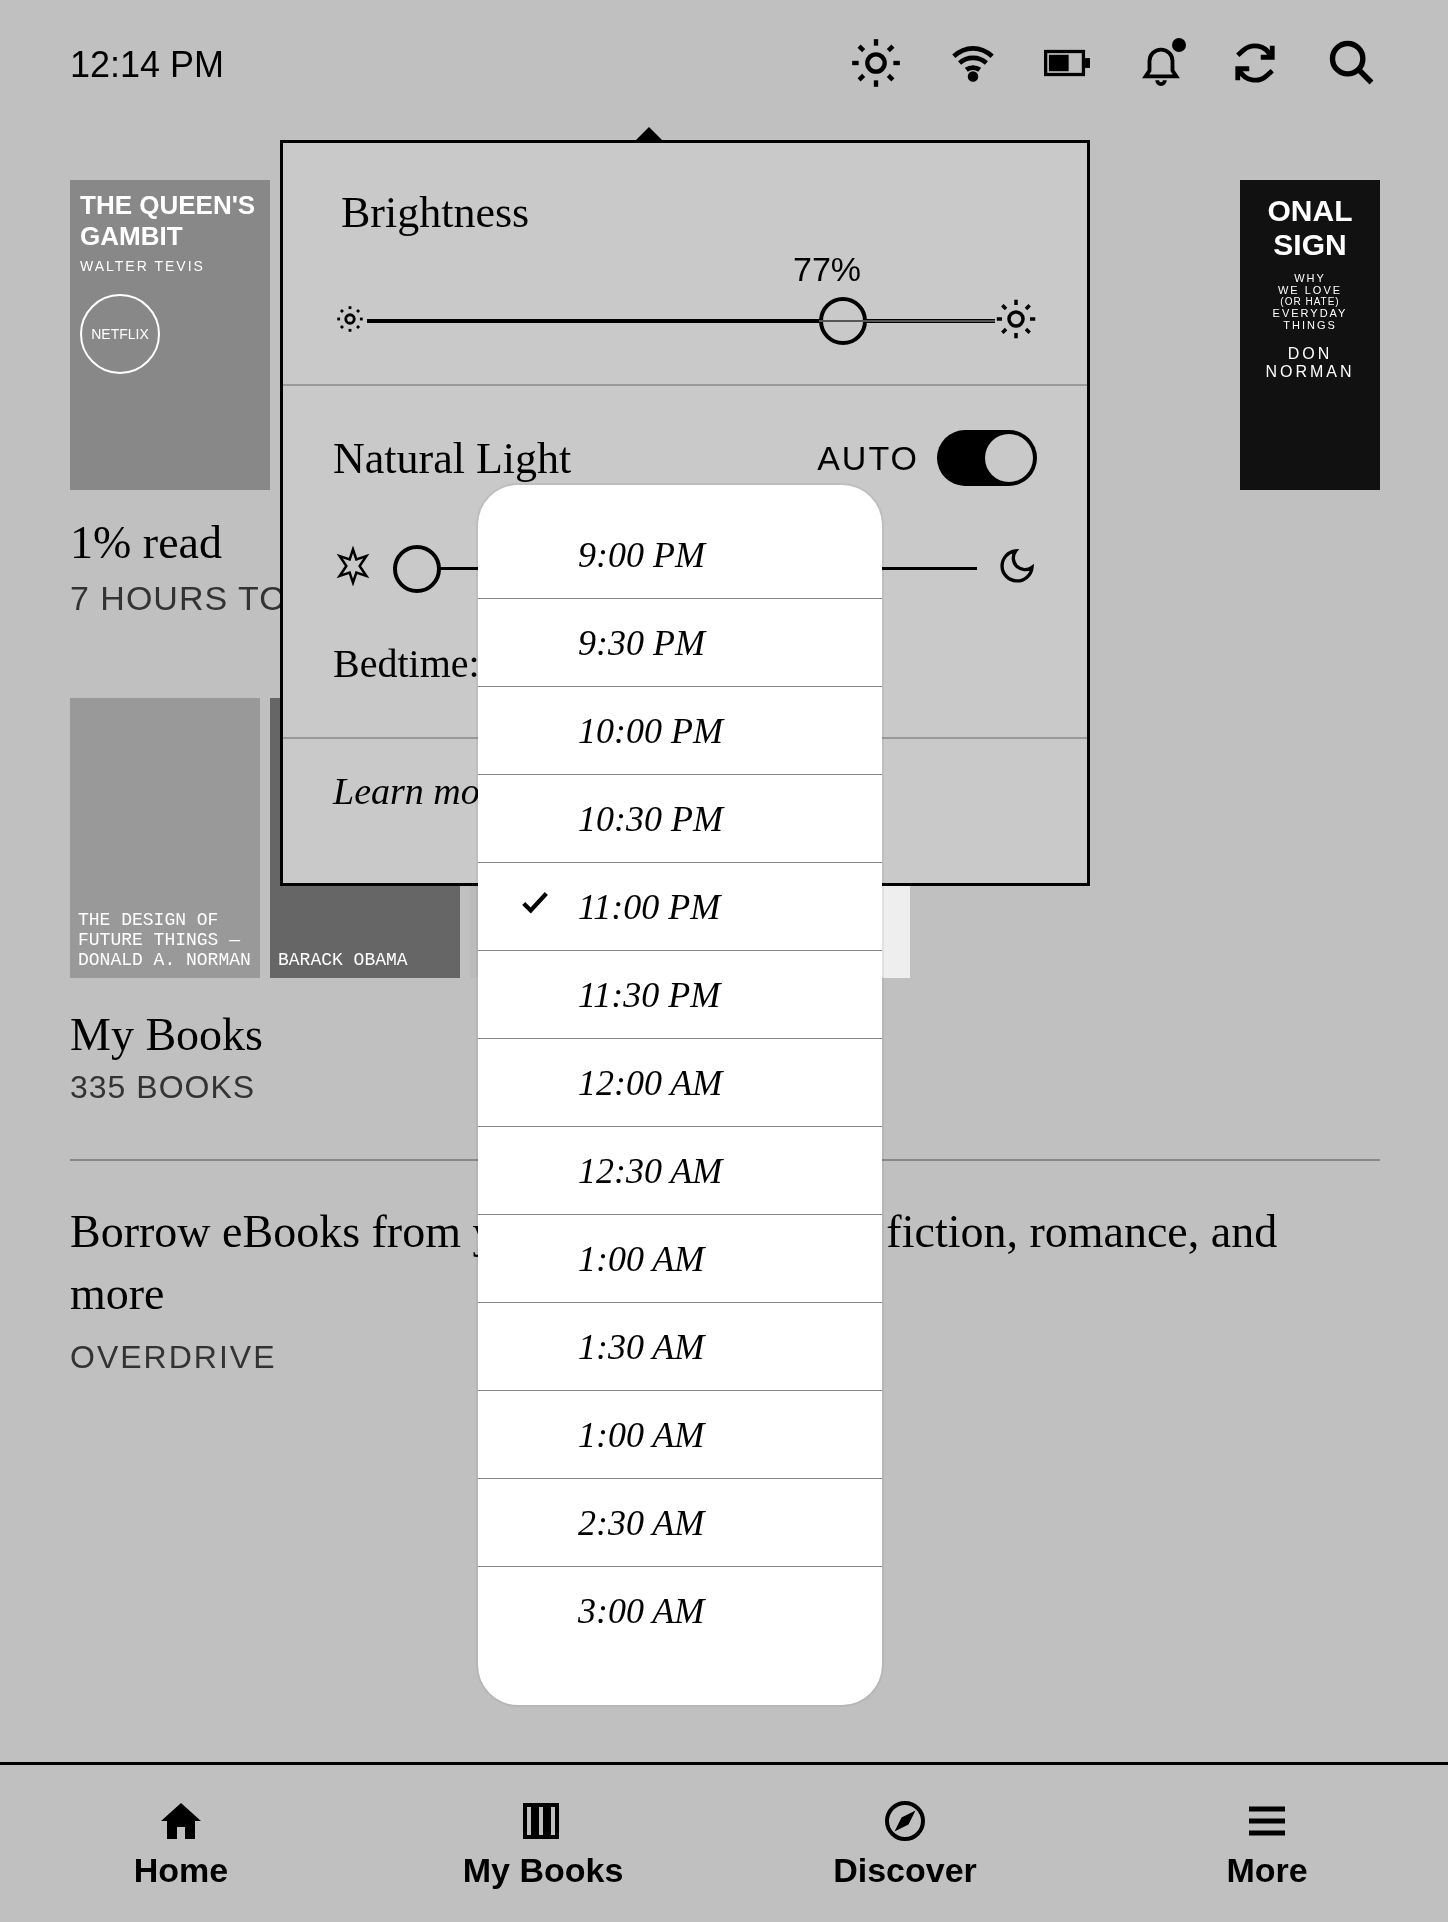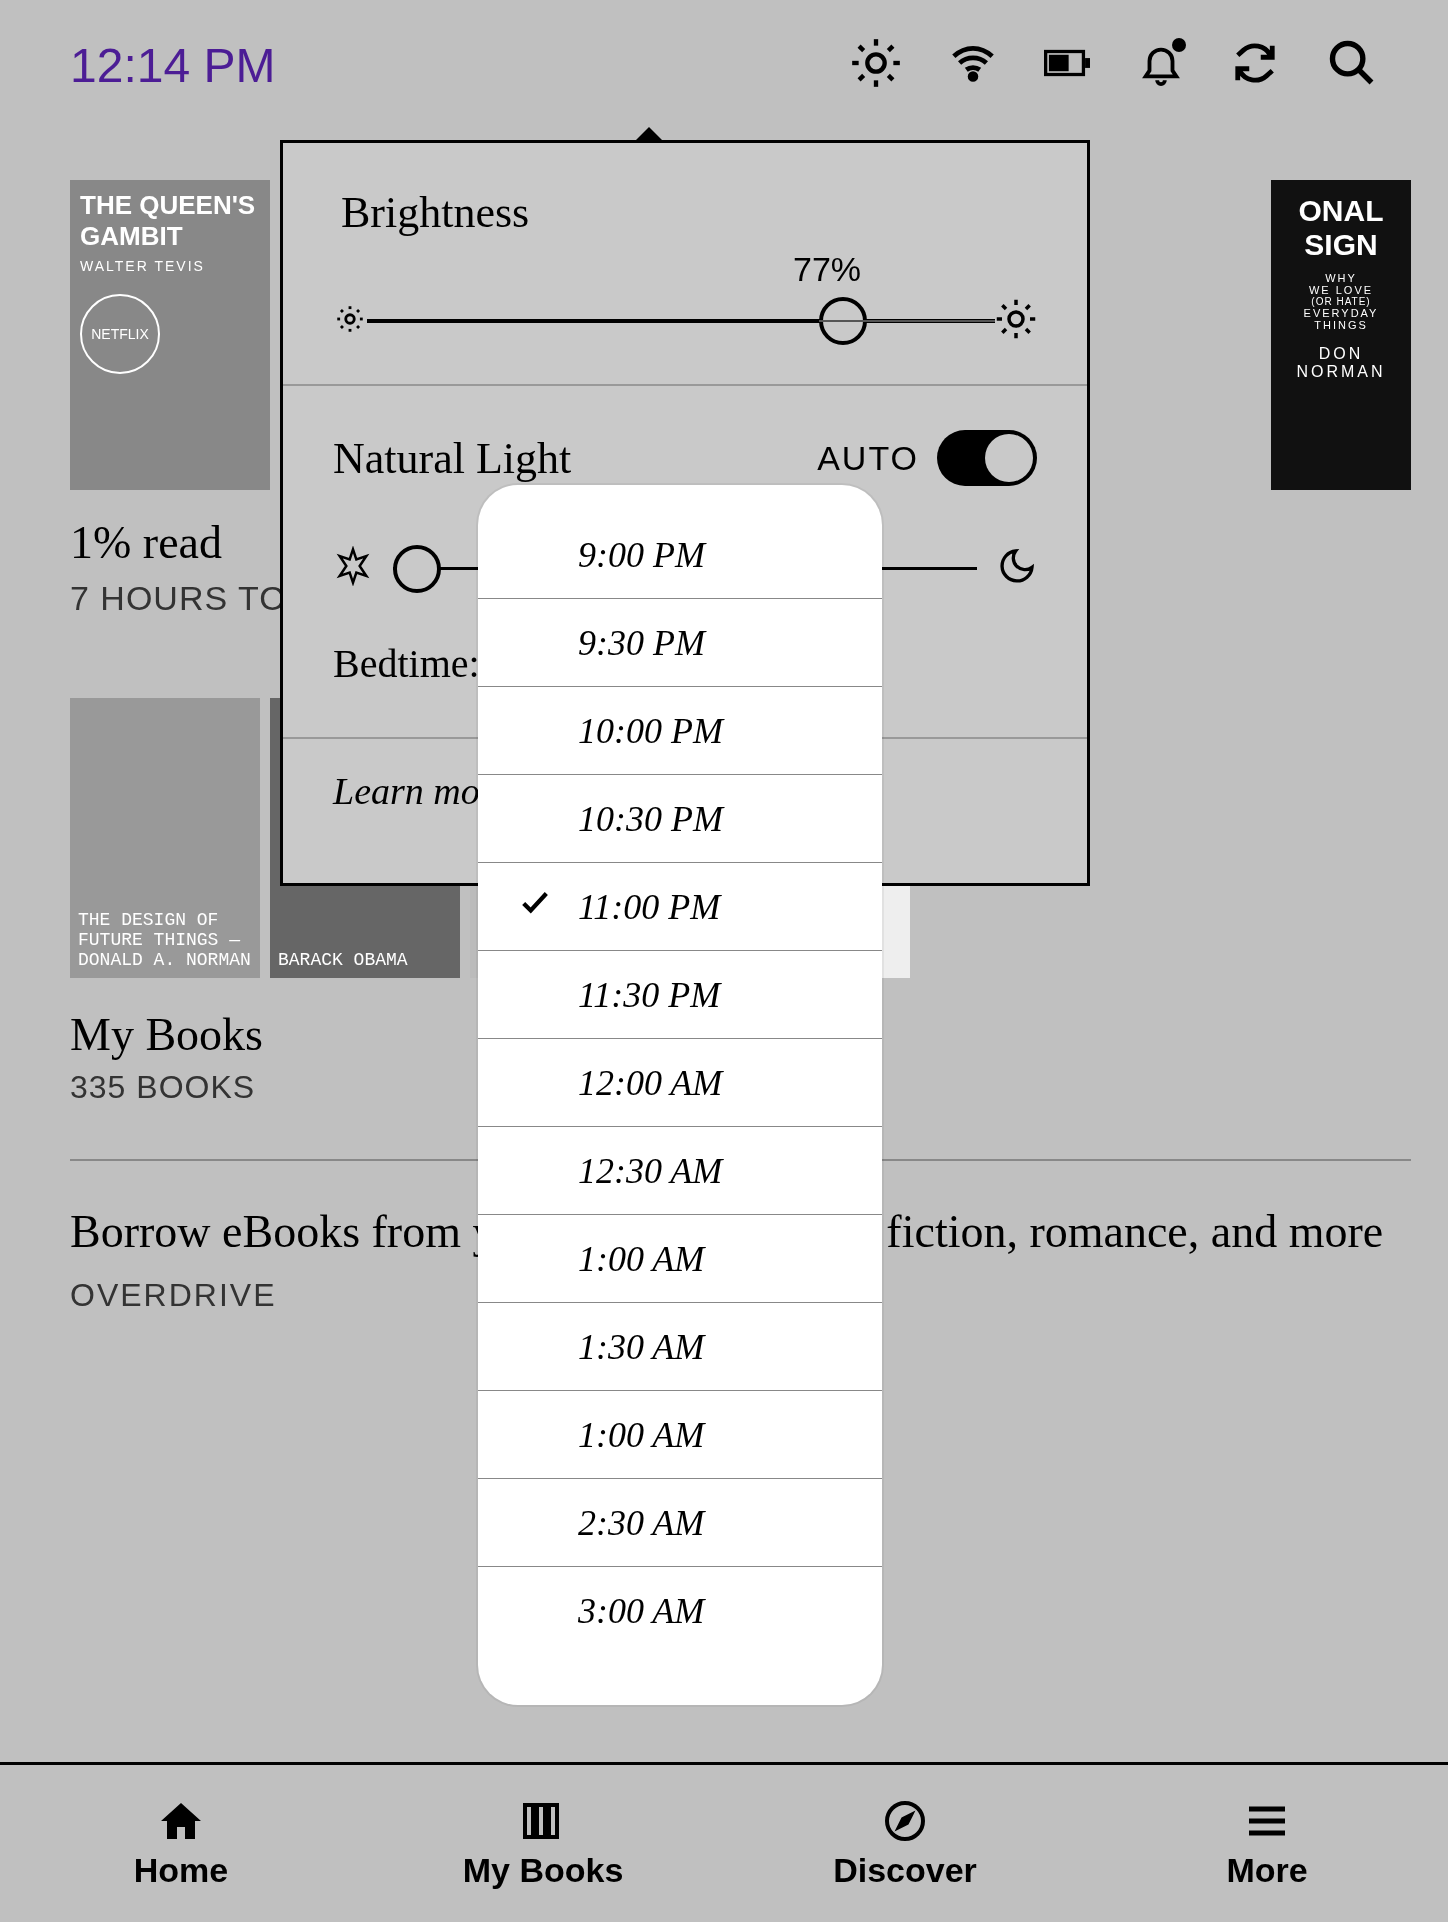--- a/index.html
+++ b/index.html
@@ -1,27 +1,27 @@
 <!DOCTYPE html>
 <html><head>
 <meta charset="utf-8">
 <style>
   * { box-sizing: border-box; margin: 0; padding: 0; }
   html, body { width: 1448px; height: 1922px; overflow: hidden; font-family: Georgia, 'Times New Roman', serif; }
   body { background: #c0c0c0; position: relative; }
 
   
   .status-bar { position: absolute; top: 0; left: 0; right: 0; height: 130px; display: flex; align-items: center; padding: 0 70px; }
-  .status-time { font-size: 48px; font-family: -apple-system, Helvetica, Arial, sans-serif; color: #4c1d95; }
+  .status-time { font-size: 36px; font-family: -apple-system, Helvetica, Arial, sans-serif; color: #000000; }
   .status-icons { margin-left: auto; display: flex; align-items: center; gap: 48px; }
   .status-icons svg { width: 46px; height: 46px; }
   .status-icons .bigger svg { width: 52px; height: 52px; }
 
   
-  .home-bg { position: absolute; top: 130px; left: 0; right: 0; bottom: 0; padding: 50px 37px 0 70px; filter: grayscale(100%); }
+  .home-bg { position: absolute; top: 130px; left: 0; right: 0; bottom: 0; padding: 50px 68px 0 70px; filter: grayscale(100%); }
   .book-cover-row { display: flex; gap: 20px; }
   .book-cover { width: 200px; height: 310px; background: #888; color: #fff; font-family: Helvetica, Arial, sans-serif; font-size: 20px; padding: 10px; display:flex; flex-direction:column; justify-content:flex-start; }
   .book-cover.right { margin-left:auto; width:140px; background:#111; font-size:22px; text-align:center; padding-top:14px; }
   .progress-label { font-size: 46px; color: #000; margin-top: 26px; font-family: Georgia, serif; }
   .progress-sub { font-size: 34px; color: #333; margin-top: 10px; letter-spacing: 1px; font-family: Helvetica, Arial, sans-serif; }
 
   .mybooks-row { margin-top: 80px; }
   .covers-strip { display:flex; gap:10px; height: 280px; }
   .cov { background:#999; flex:0 0 190px; color:#fff; font-family: Liberation Mono, monospace; font-size:18px; padding:8px; display:flex; align-items:flex-end; }
   .cov.c2 { background:#666; }

